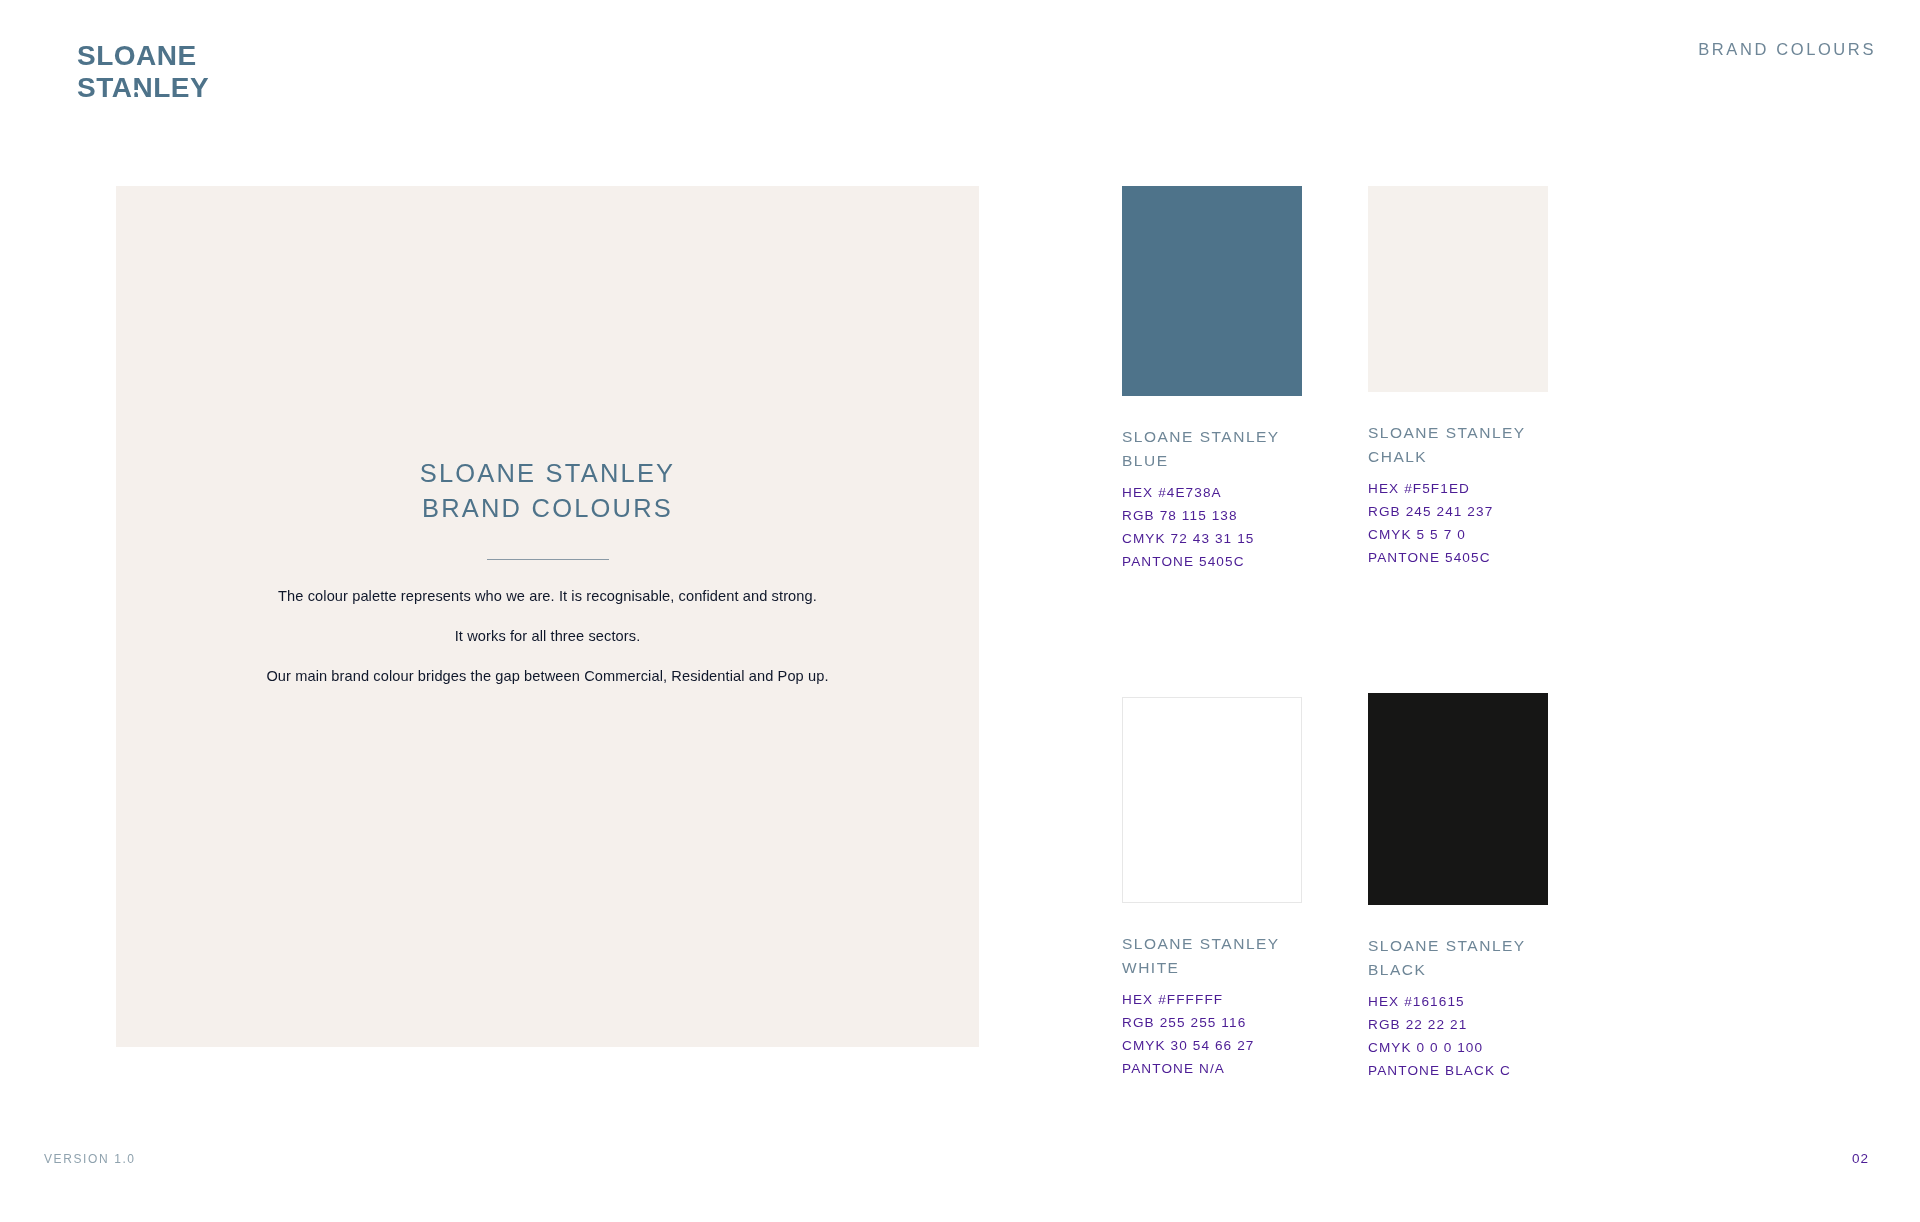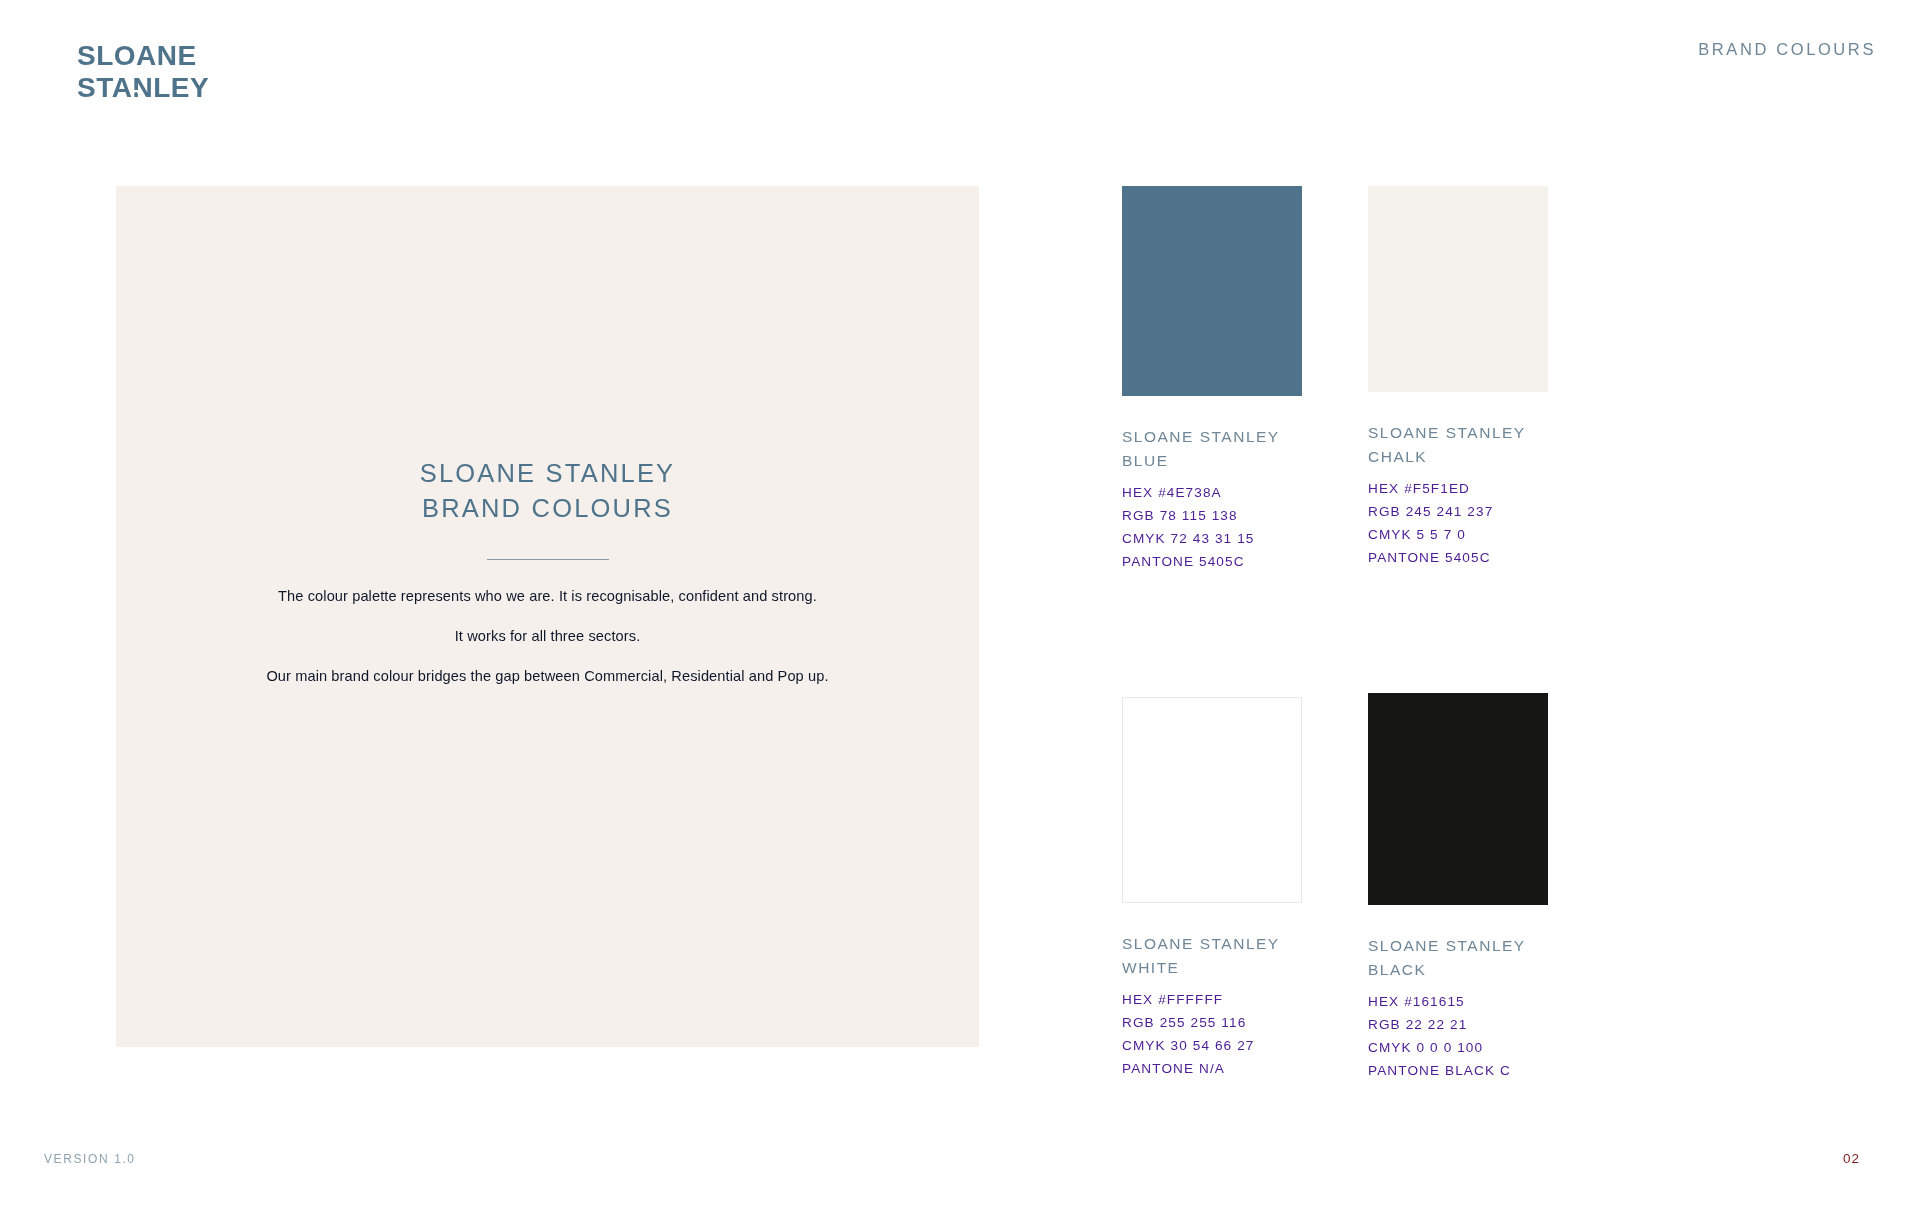--- a/index.html
+++ b/index.html
@@ -136,25 +136,25 @@
     position: absolute;
     left: 44px;
     bottom: 56px;
     font-size: 12px;
     letter-spacing: 1.6px;
     color: #8FA2AE;
     font-weight: 400;
   }
   .footer-page {
     position: absolute;
-    right: 60px;
+    right: 51px;
     bottom: 56px;
     font-size: 13.5px;
     letter-spacing: 1px;
-    color: #7f1d1d;
+    color: #4c1d95;
     font-weight: 400;
   }
 </style>
 </head>
 <body>
 
 <div class="logo">
   <svg width="200" height="70" viewBox="0 0 200 70" xmlns="http://www.w3.org/2000/svg" aria-hidden="true">
     <text x="0" y="27" font-family="Liberation Sans, sans-serif" font-size="28" font-weight="700" letter-spacing="0.5" fill="#4E738A">SLOANE</text>
     <rect x="161" y="9" width="3.2" height="4.2" fill="#ffffff"></rect>

